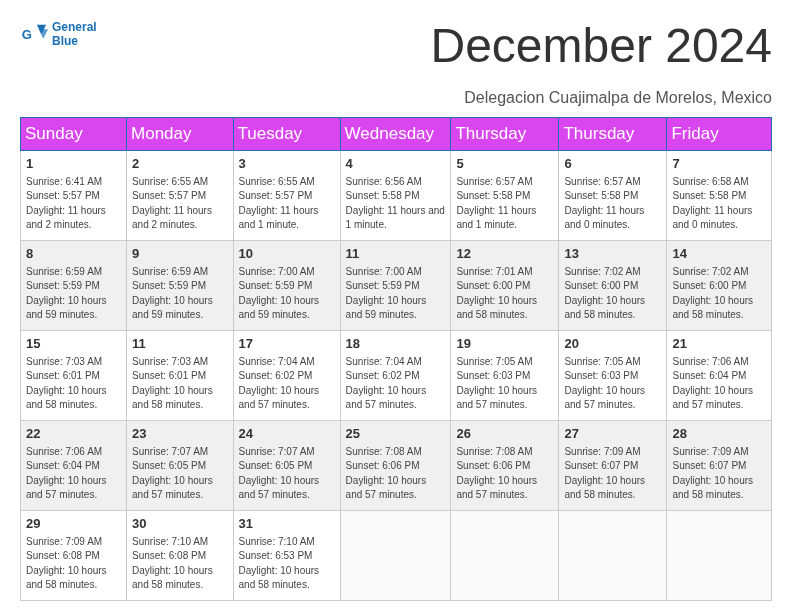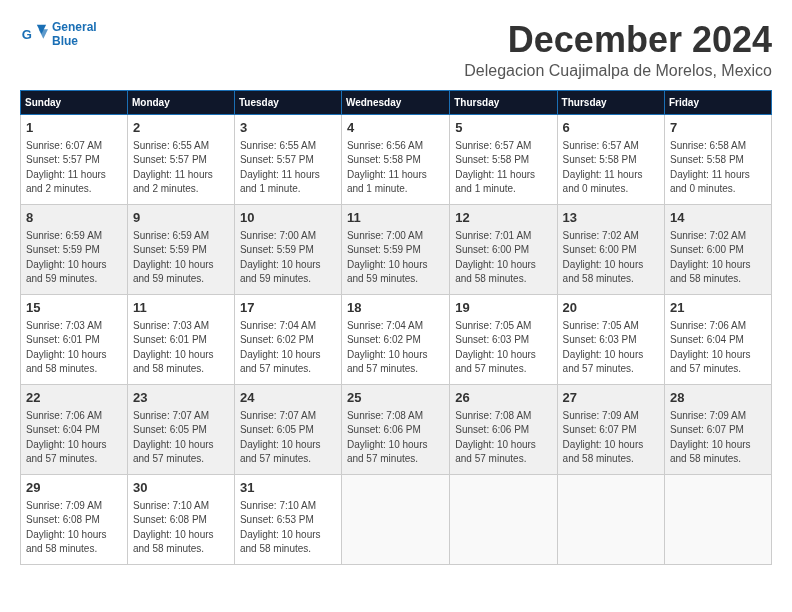--- a/index.html
+++ b/index.html
@@ -31,42 +31,42 @@
       color: #1a6fb5;
     }
     .logo-icon {
       width: 28px;
       height: 28px;
     }
     .title-section {
       text-align: right;
     }
     .month-title {
-      font-size: 36px;
-      font-weight: bold;
+      font-size: 48px;
+      font-weight: normal;
       color: #333;
       line-height: 1.1;
     }
     .location-title {
       font-size: 16px;
       color: #555;
-      margin-top: 2px;
+      margin-top: 16px;
     }
     .calendar-table {
       width: 100%;
       border-collapse: collapse;
       font-size: 10.5px;
     }
     .calendar-table th {
-      background-color: #0f172a;
+      background-color: #d946ef;
       color: #fff;
       padding: 6px 4px;
       text-align: left;
-      font-size: 10px;
-      font-weight: bold;
+      font-size: 17px;
+      font-weight: normal;
       border: 1px solid #1a6fb5;
     }
     .calendar-table td {
       border: 1px solid #ccc;
       vertical-align: top;
       padding: 4px 5px;
       height: 90px;
       width: 113px;
       color: #333;
       line-height: 1.4;
@@ -122,21 +122,21 @@
         <th>Wednesday</th>
         <th>Thursday</th>
         <th>Thursday</th>
         <th>Friday</th>
       </tr>
   </thead>
   <tbody id="calendar-body">
   <tr class="row-white">
         <td>
           <span class="day-number">1</span>
-          <div class="day-info"><span>Sunrise: 6:07 AM</span><br><span>Sunset: 5:57 PM</span><br><span>Daylight: 11 hours and 2 minutes.</span></div>
+          <div class="day-info"><span>Sunrise: 6:41 AM</span><br><span>Sunset: 5:57 PM</span><br><span>Daylight: 11 hours and 2 minutes.</span></div>
         </td>
         <td>
           <span class="day-number">2</span>
           <div class="day-info"><span>Sunrise: 6:55 AM</span><br><span>Sunset: 5:57 PM</span><br><span>Daylight: 11 hours and 2 minutes.</span></div>
         </td>
         <td>
           <span class="day-number">3</span>
           <div class="day-info"><span>Sunrise: 6:55 AM</span><br><span>Sunset: 5:57 PM</span><br><span>Daylight: 11 hours and 1 minute.</span></div>
         </td>
         <td>

